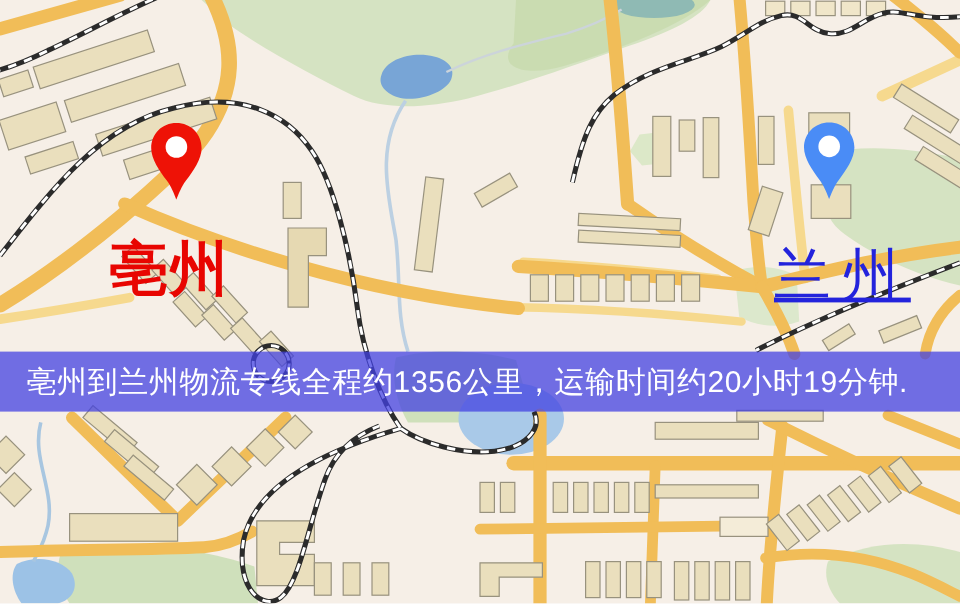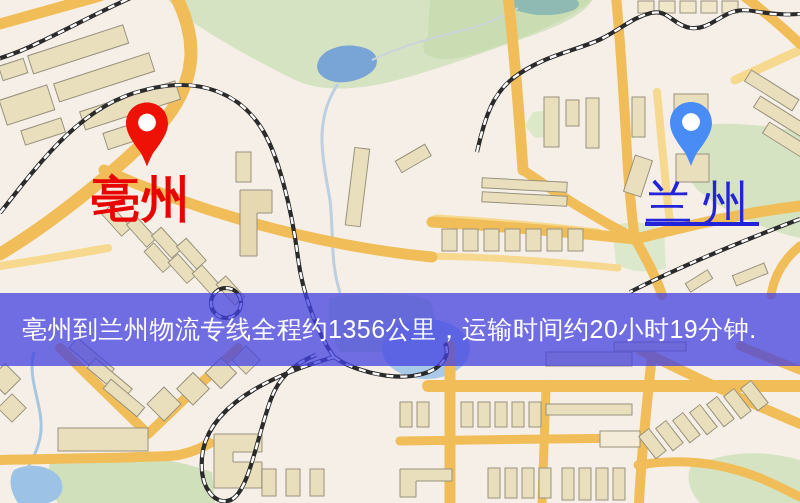--- a/index.html
+++ b/index.html
@@ -2,31 +2,31 @@
 <html style="--origin-pin: #ee1206; --origin-label: #e80501; --destination-pin: #4a8cf6; --destination-label: #2323dc; --banner-bg: rgba(67,65,226,0.75); --banner-text: #ffffff;"><head>
 <meta charset="utf-8">
 <style>
   html,body{margin:0;padding:0;background:#fff;}
   .screen{
     position:relative;width:800px;height:503px;overflow:hidden;
     font-family:"Liberation Sans",sans-serif;background:#f5efe6;
   }
   .map-svg{position:absolute;left:0;top:0;}
   .pin{position:absolute;pointer-events:auto;}
-  .city-label{position:absolute;line-height:1;white-space:nowrap;}
+  .city-label{position:absolute;line-height:1;white-space:nowrap;margin-top:26px;}
   .city-label.origin{
     left:91px;top:175px;font-size:49px;font-weight:700;
     color:var(--origin-label,#e80501);letter-spacing:1px;
   }
   .city-label.dest{
     left:645px;top:179px;font-size:47px;font-weight:500;
     color:var(--destination-label,#2323dc);letter-spacing:10px;text-decoration:underline;
   }
   .route-banner{
-    position:absolute;left:0;top:293px;width:800px;height:73px;
+    position:absolute;left:0;top:293px;width:800px;height:50px;
     background:var(--banner-bg,rgba(67,65,226,0.75));
     display:flex;align-items:center;box-sizing:border-box;
     padding-left:22px;
   }
   .route-banner .banner-text{
     color:var(--banner-text,#ffffff);font-size:25px;letter-spacing:0.5px;
   }
 </style>
 </head>
 <body>

